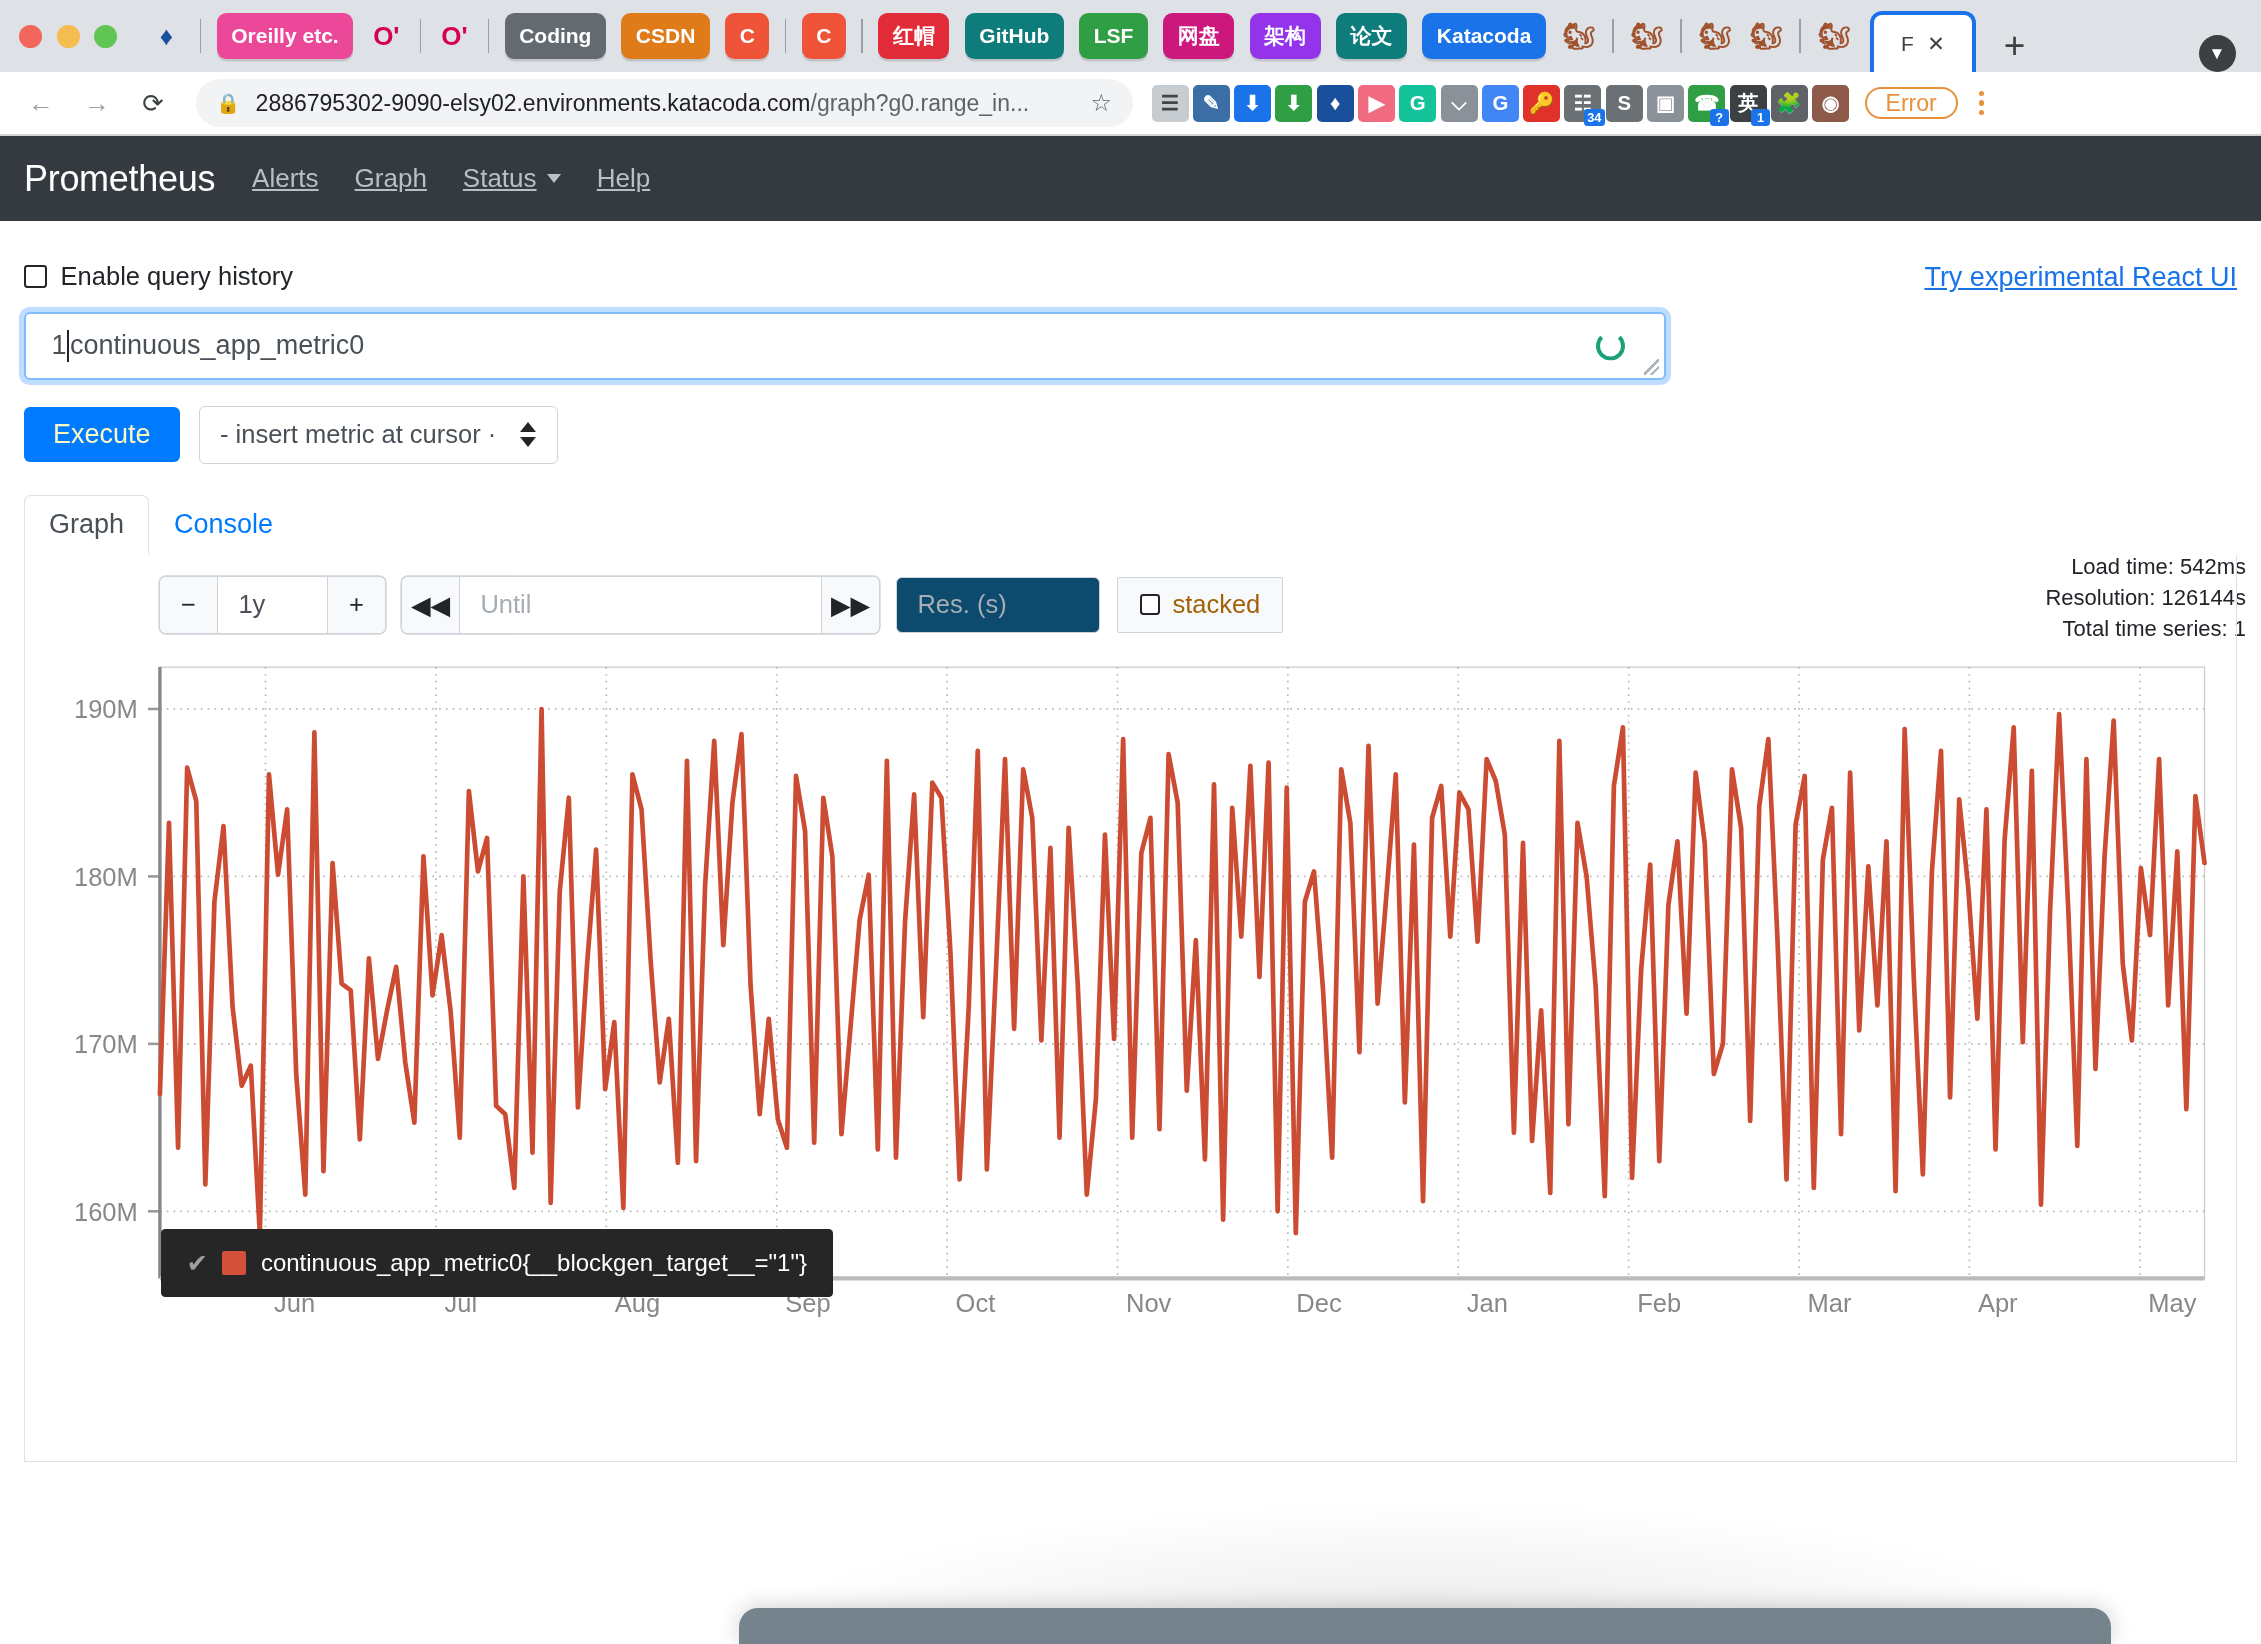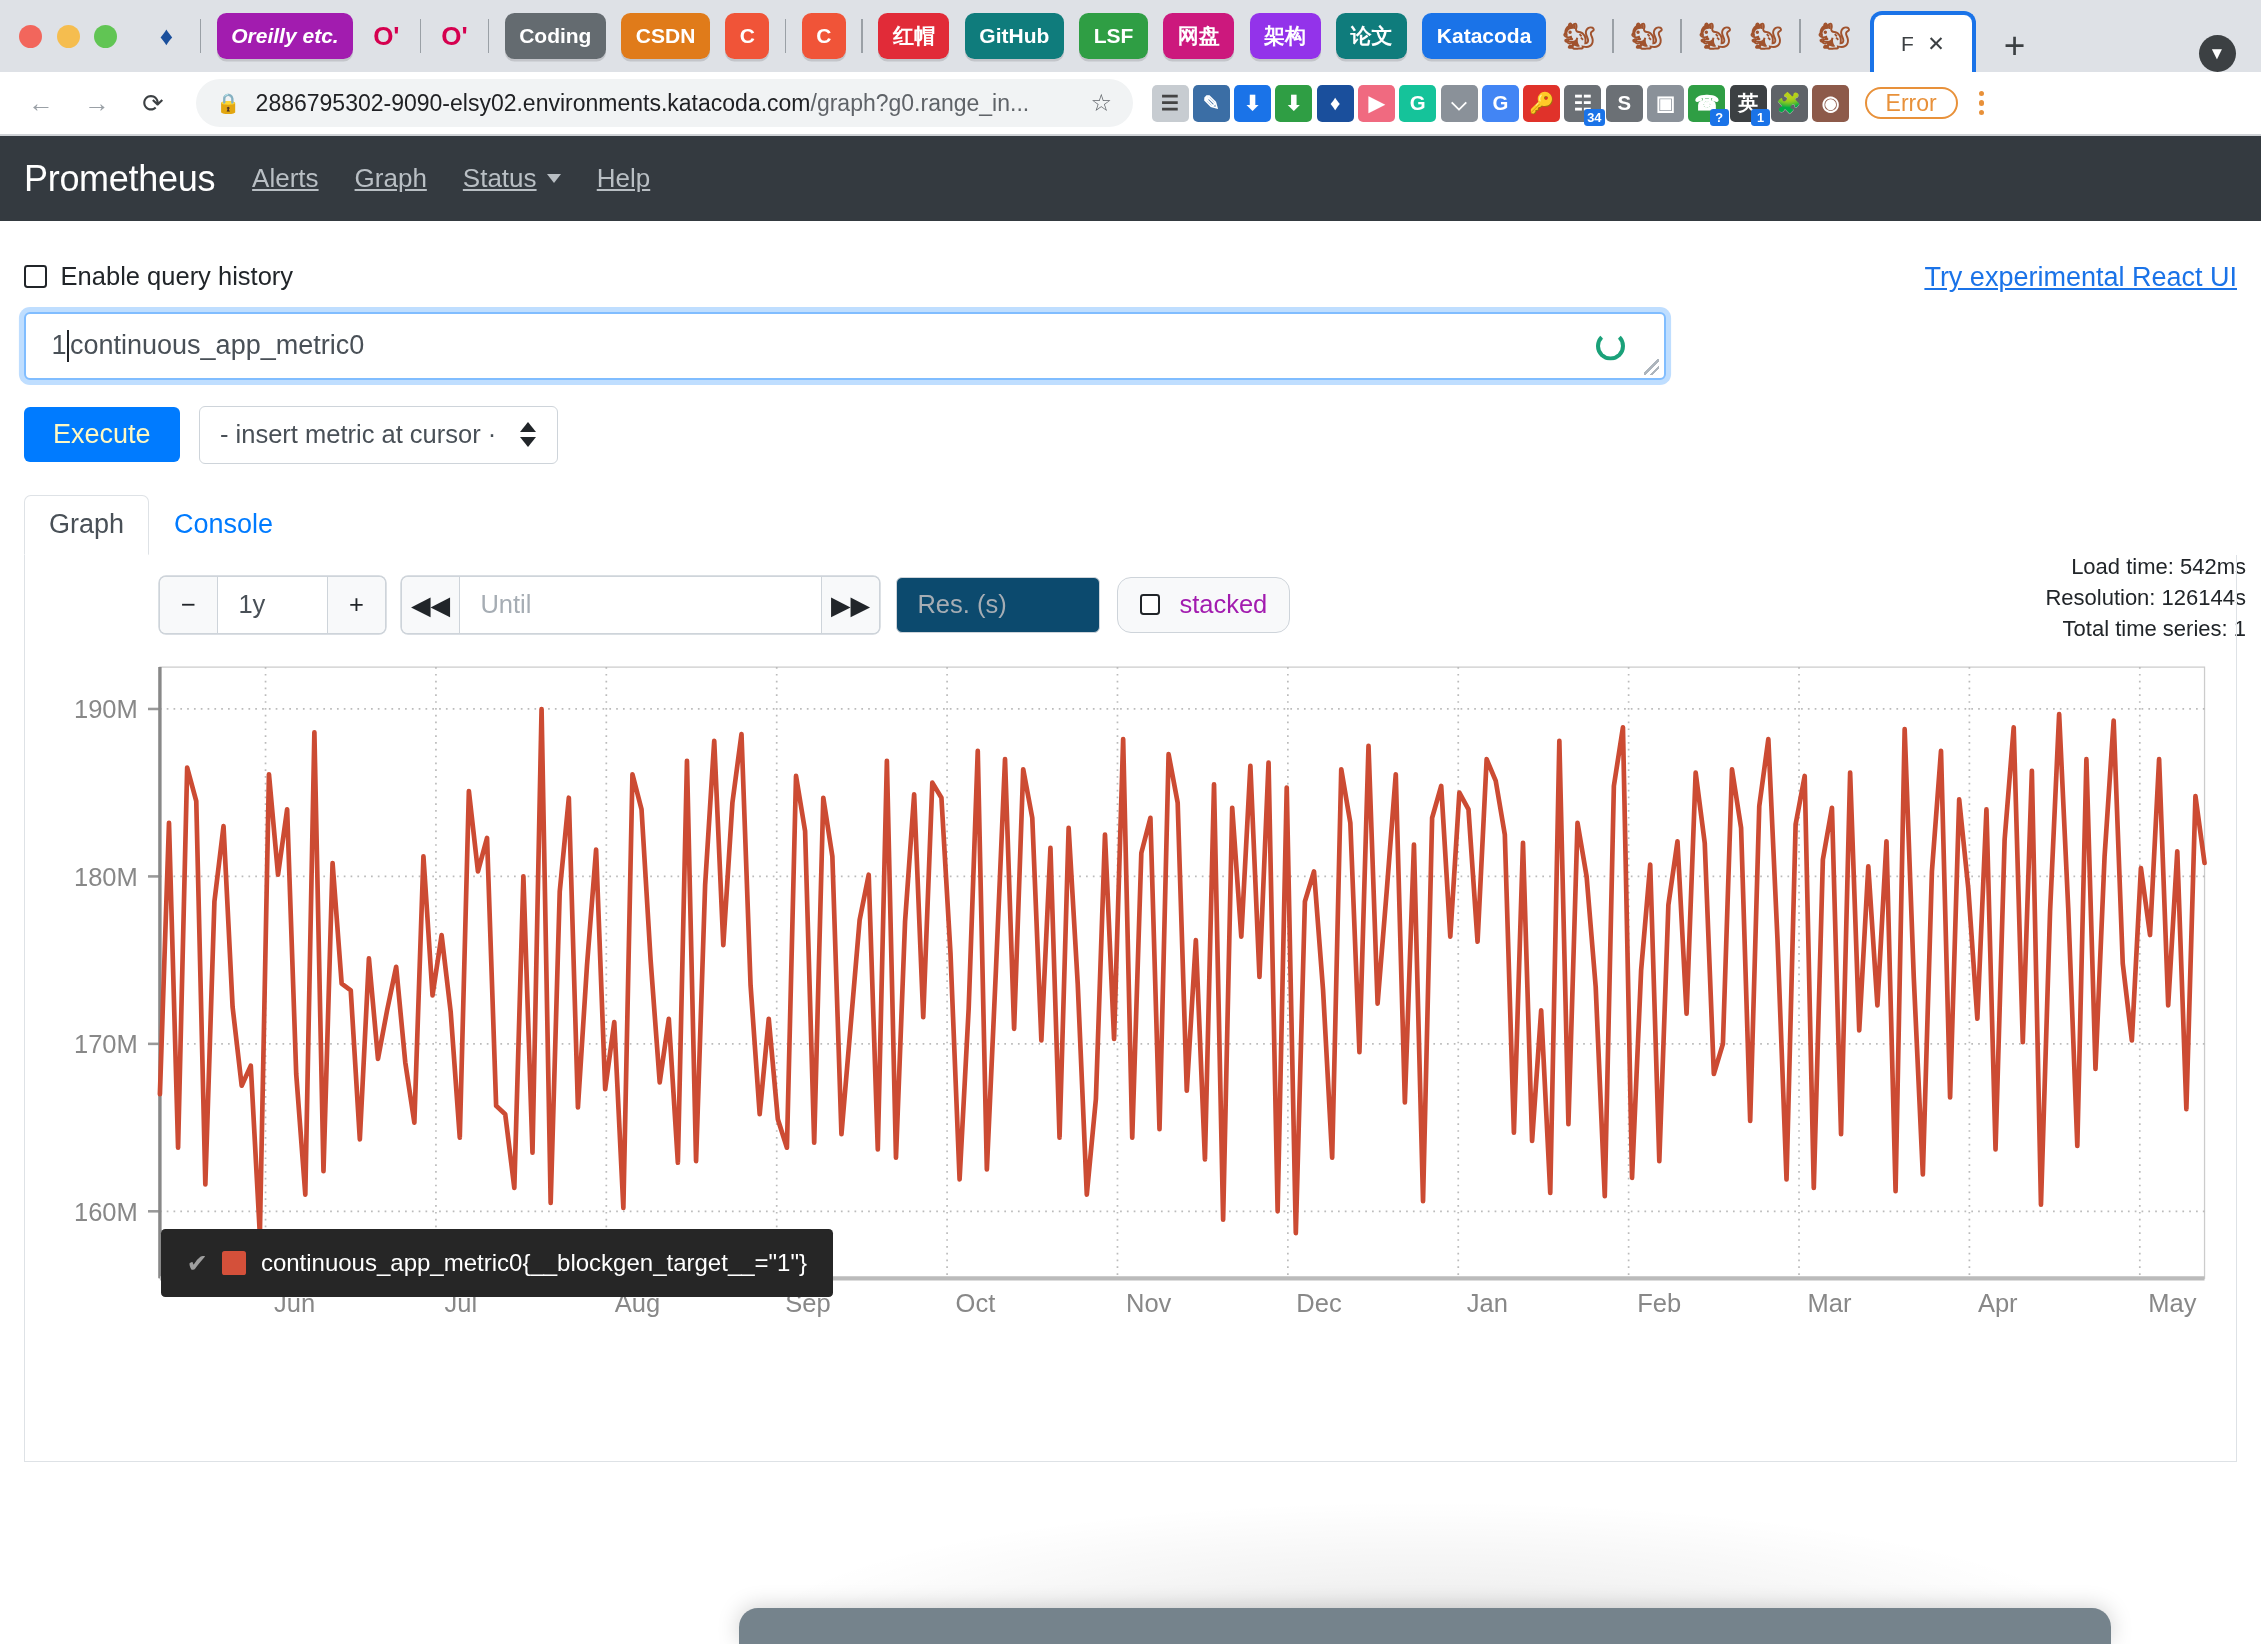--- a/index.html
+++ b/index.html
@@ -248,24 +248,24 @@
   }
   .ifield.ph { color: #a6adb4; }
   .ifield.until { width: 361px; }
   .res-box {
     border: 1.7px solid #ced4da; border-radius: 6px;
     height: 56px; width: 204px; background: #0c4a6e;
     display: flex; align-items: center; padding: 0 20.4px;
     font-size: 25.5px; color: #a6adb4;
   }
   .stacked-box {
-    border: 1.7px solid #ced4da; border-radius: 14px;
+    border: 1.7px solid #ced4da; border-radius: 2px;
     height: 56px; background: #f8f9fa;
-    display: flex; align-items: center; gap: 19px;
-    padding: 0 22px; font-size: 25.5px; color: #a21caf;
+    display: flex; align-items: center; gap: 12px;
+    padding: 0 22px; font-size: 25.5px; color: #a16207;
   }
   .chkbox-sm { width: 20.4px; height: 20.4px; border: 2.6px solid #212529; border-radius: 3.4px; background: #fff; }
 
   
   .chart-area { position: relative; margin-top: 29px; height: 690px; }
   .chart-svg { display: block; }
 
   .legend-tip {
     position: absolute; left: 136px; top: 674px;
     background: #262626; border-radius: 4.3px;
@@ -297,21 +297,21 @@
 
   <div class="tabstrip">
     <div class="traffic-lights">
       <span class="tl red"></span>
       <span class="tl yellow"></span>
       <span class="tl green"></span>
     </div>
     <div class="bm-row" id="bm-row">
         <div class="bm-icon" style="color: rgb(26, 79, 156);">♦</div>
         <span class="bm-sep"></span>
-        <div class="bm-chip" style="background: #a21caf; font-style: italic;">Oreilly etc.</div>
+        <div class="bm-chip" style="background: #ec4899;">Oreilly etc.</div>
         <div class="bm-icon" style="color: rgb(213, 0, 79);">O'</div>
         <span class="bm-sep"></span>
         <div class="bm-icon" style="color: rgb(213, 0, 79);">O'</div>
         <span class="bm-sep"></span>
         <div class="bm-chip" style="background: rgb(100, 107, 112);">Coding</div>
         <div class="bm-chip" style="background: rgb(224, 123, 26);">CSDN</div>
         <div class="bm-chip" style="background: rgb(240, 84, 56);">C</div>
         <span class="bm-sep"></span>
         <div class="bm-chip" style="background: rgb(240, 84, 56);">C</div>
         <span class="bm-sep"></span>

